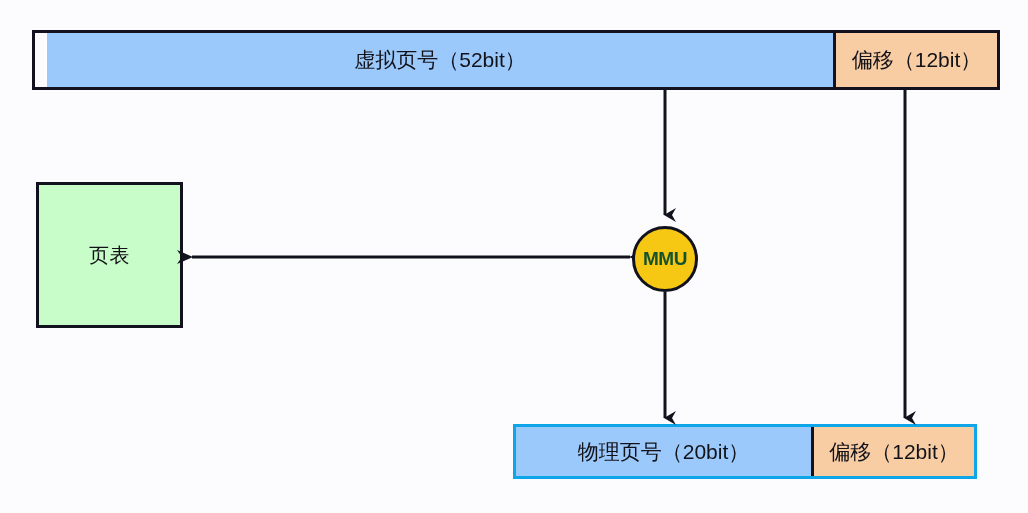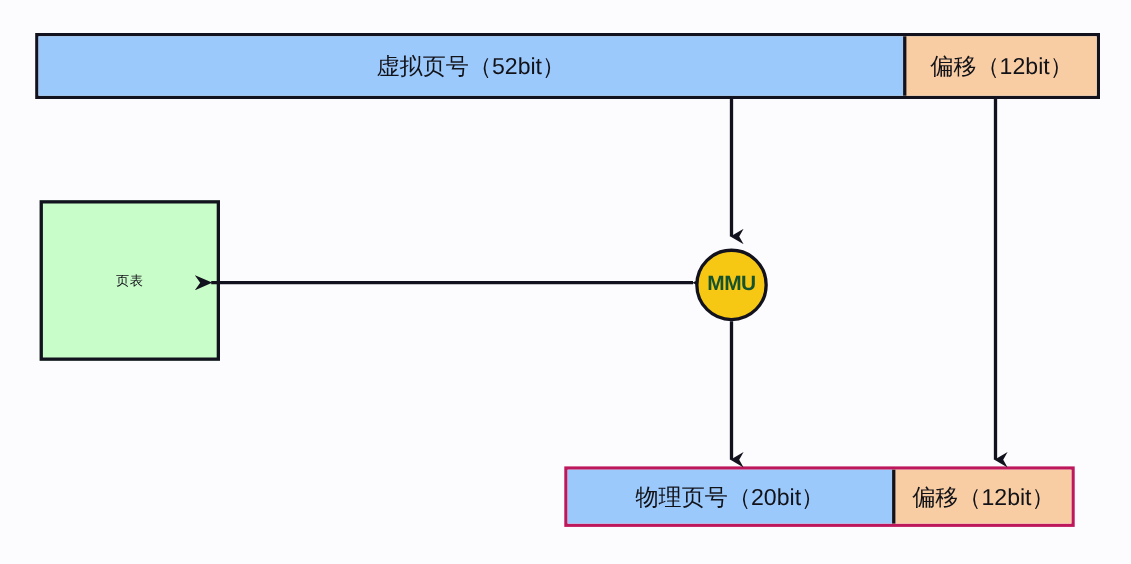--- a/index.html
+++ b/index.html
@@ -31,20 +31,21 @@
   
   #vaddr-bar {
     position: absolute;
     left: 32px;
     top: 30px;
     width: 968px;
     height: 60px;
     box-sizing: border-box;
     border: 3px solid #12121e;
     display: flex;
+    padding-left: 12px;
   }
   #vaddr-bar .seg {
     box-sizing: border-box;
     display: flex;
     align-items: center;
     justify-content: center;
     font-size: 21px;
     color: #121219;
   }
   #vpn-seg {
@@ -59,21 +60,21 @@
   }
 
   
   #paddr-bar {
     position: absolute;
     left: 513px;
     top: 424px;
     width: 464px;
     height: 55px;
     box-sizing: border-box;
-    border: 3px solid #be185d;
+    border: 3px solid #0ea5e9;
     display: flex;
   }
   #paddr-bar .seg {
     box-sizing: border-box;
     display: flex;
     align-items: center;
     justify-content: center;
     font-size: 21px;
     color: #121219;
   }
@@ -85,24 +86,24 @@
     flex: 1;
     background: #f8cda3;
     border-left: 3px solid #12121e;
     font-size: 20px;
   }
 
   
   #pagetable-box {
     left: 36px;
     top: 182px;
-    width: 164px;
+    width: 147px;
     height: 146px;
     background: #c8fcc8;
-    font-size: 12px;
+    font-size: 20px;
   }
 
   
   #mmu-node {
     position: absolute;
     left: 632px;
     top: 226px;
     width: 66px;
     height: 66px;
     box-sizing: border-box;

